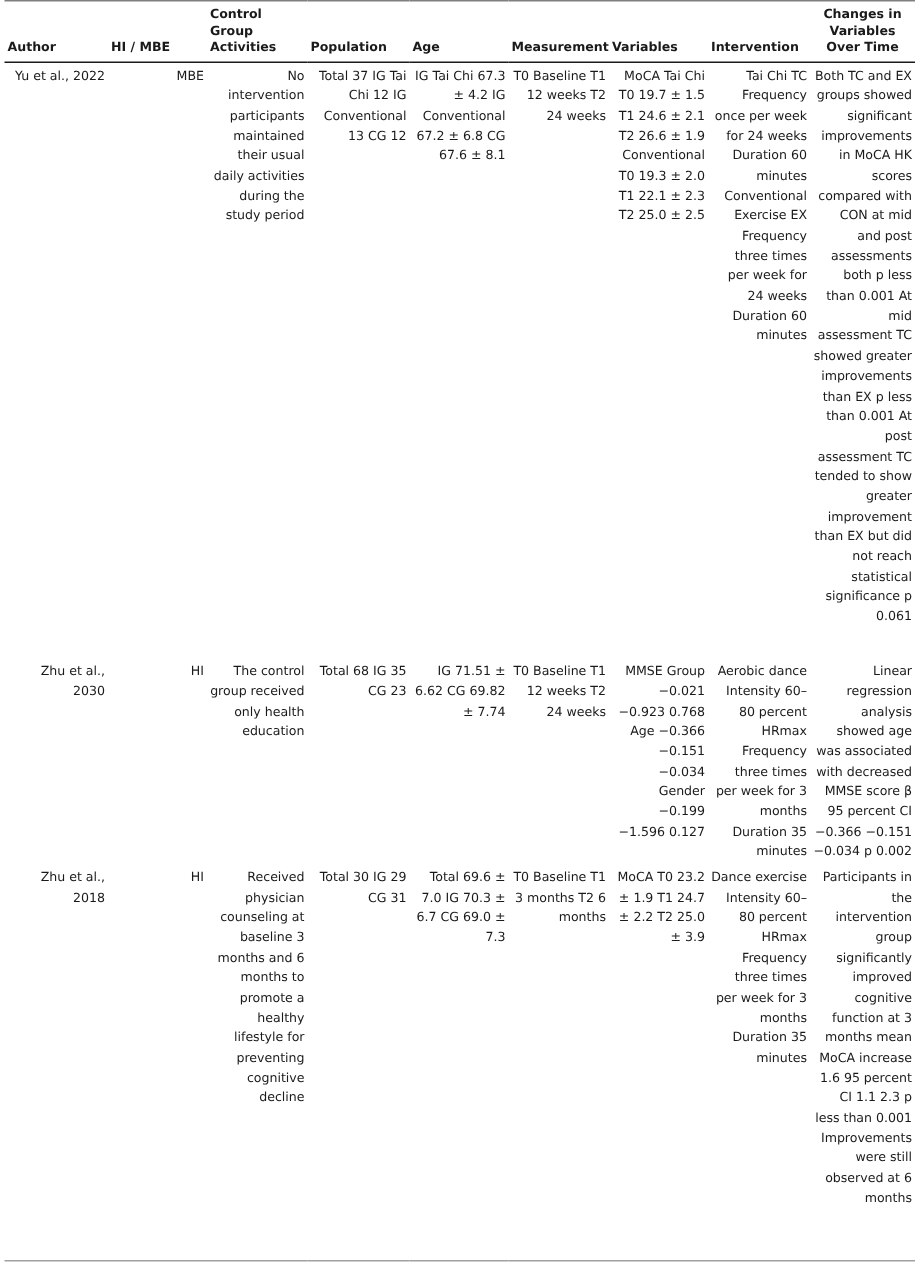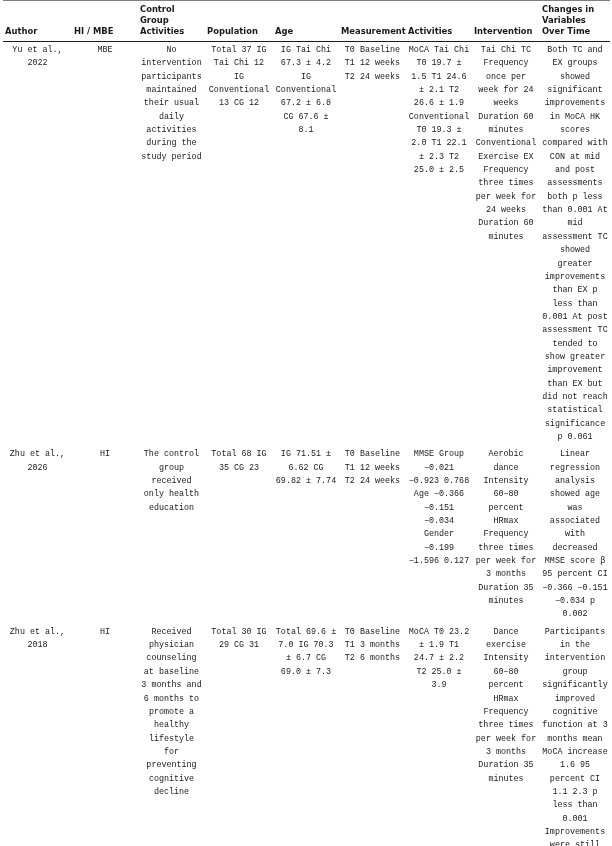--- a/index.html
+++ b/index.html
@@ -5,22 +5,22 @@
   html, body { margin: 0; padding: 0; background: #ffffff; }
   body { width: 612px; height: 846px; overflow: hidden; position: relative;
          font-family: "DejaVu Sans", sans-serif; color: #1a1a1a; }
   table { position: absolute; left: 3px; top: 0; width: 607px; border-collapse: separate; border-spacing: 0;
           table-layout: fixed; font-size: 8.4px; line-height: 13.35px; }
   col.c1 { width: 69px; } col.c2 { width: 66px; } col.c3 { width: 67px; }
   col.c4 { width: 68px; } col.c5 { width: 66px; } col.c6 { width: 67px; }
   col.c7 { width: 66px; } col.c8 { width: 68px; } col.c9 { width: 70px; }
   th { font-weight: bold; text-align: left; vertical-align: bottom; padding: 3px 2px 4px 2px;
        border-top: 1.5px solid #808080; border-bottom: 1.5px solid #1a1a1a; line-height: 11px; }
-  th.center { }
-  td { vertical-align: top; padding: 2px 2px 0 2px; text-align: center; word-wrap: break-word; font-family: Liberation Mono, monospace; }
+  th.center { text-align: center; }
+  td { vertical-align: top; padding: 2px 2px 0 2px; text-align: right; word-wrap: break-word; }
   tr.row1 td { height: 393px; }
   tr.row2 td { height: 133px; padding-top: 4px; }
   tr.row3 td { height: 262px; padding-top: 4px; border-bottom: 1.5px solid #a0a0a0; }
 </style>
 </head>
 <body>
 
 <table>
   <colgroup>
     <col class="c1">
@@ -34,39 +34,39 @@
       <col class="c9">
   </colgroup>
   <thead>
     <tr>
       <th>Author</th>
       <th>HI / MBE</th>
       <th>Control Group Activities</th>
       <th>Population</th>
       <th>Age</th>
       <th style="white-space:nowrap;overflow:hidden;">Measurement:</th>
-      <th>Activities</th>
+      <th>Variables</th>
       <th>Intervention</th>
       <th class="center">Changes in Variables Over Time</th>
     </tr>
   </thead>
   <tbody>
     <tr class="row1">
       <td>Yu et al., 2022</td>
       <td>MBE</td>
       <td>No intervention participants maintained their usual daily activities during the study period</td>
       <td>Total 37 IG Tai Chi 12 IG Conventional 13 CG 12</td>
       <td>IG Tai Chi 67.3 ± 4.2 IG Conventional 67.2 ± 6.8 CG 67.6 ± 8.1</td>
       <td>T0 Baseline T1 12 weeks T2 24 weeks</td>
       <td>MoCA Tai Chi T0 19.7 ± 1.5 T1 24.6 ± 2.1 T2 26.6 ± 1.9 Conventional T0 19.3 ± 2.0 T1 22.1 ± 2.3 T2 25.0 ± 2.5</td>
       <td>Tai Chi TC Frequency once per week for 24 weeks Duration 60 minutes Conventional Exercise EX Frequency three times per week for 24 weeks Duration 60 minutes</td>
       <td>Both TC and EX groups showed significant improvements in MoCA HK scores compared with CON at mid and post assessments both p less than 0.001 At mid assessment TC showed greater improvements than EX p less than 0.001 At post assessment TC tended to show greater improvement than EX but did not reach statistical significance p 0.061</td>
     </tr>
     <tr class="row2">
-      <td>Zhu et al., 2026</td>
+      <td>Zhu et al., 2030</td>
       <td>HI</td>
       <td>The control group received only health education</td>
       <td>Total 68 IG 35 CG 23</td>
       <td>IG 71.51 ± 6.62 CG 69.82 ± 7.74</td>
       <td>T0 Baseline T1 12 weeks T2 24 weeks</td>
       <td>MMSE Group −0.021 −0.923 0.768 Age −0.366 −0.151 −0.034 Gender −0.199 −1.596 0.127</td>
       <td>Aerobic dance Intensity 60–80 percent HRmax Frequency three times per week for 3 months Duration 35 minutes</td>
       <td>Linear regression analysis showed age was associated with decreased MMSE score β 95 percent CI −0.366 −0.151 −0.034 p 0.002</td>
     </tr>
     <tr class="row3">

